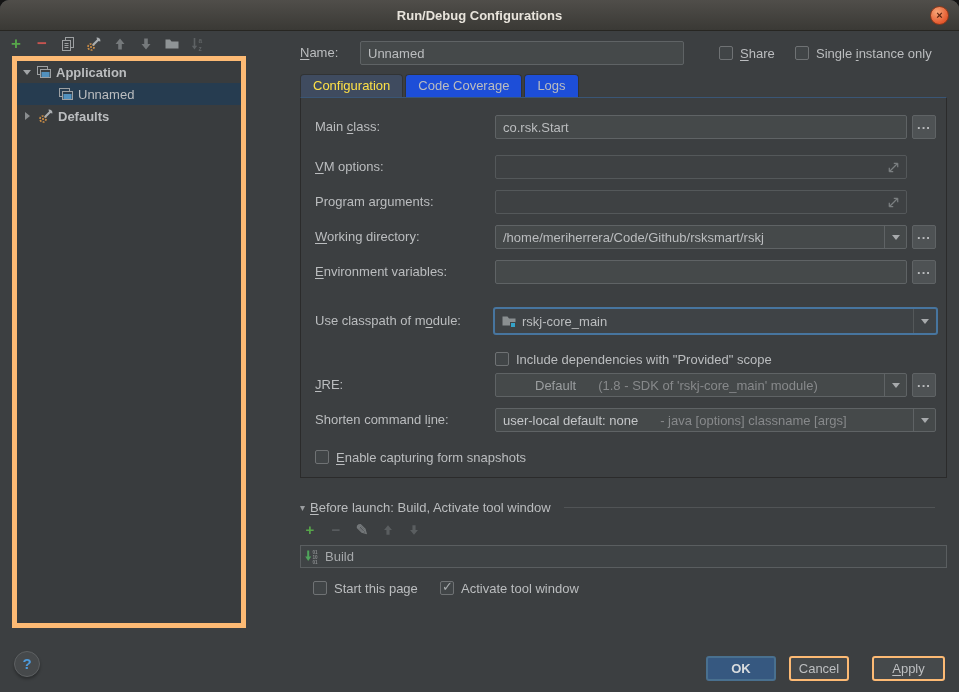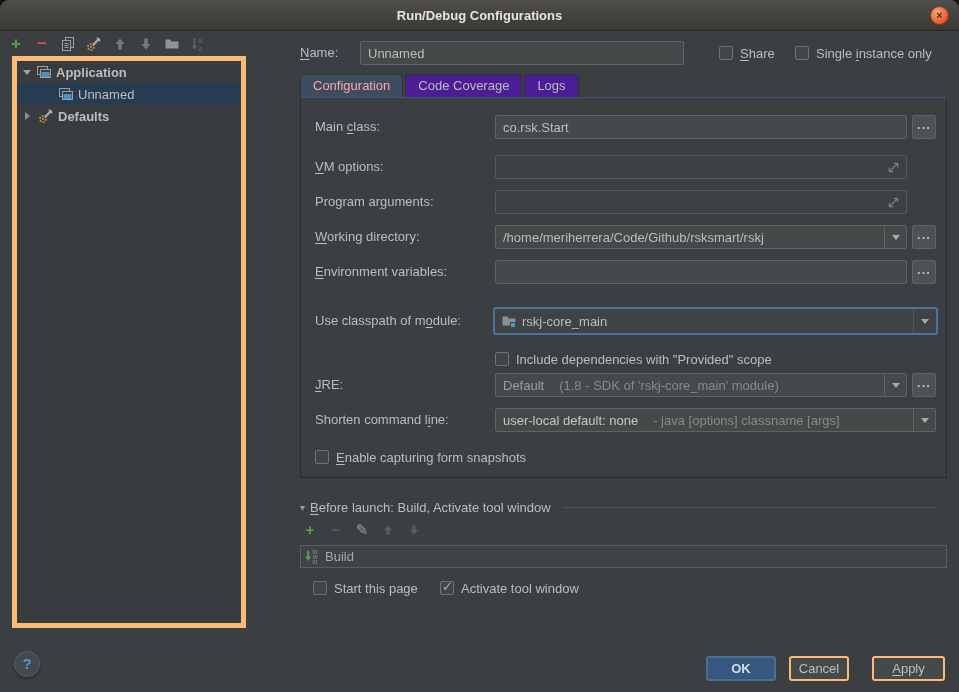--- a/index.html
+++ b/index.html
@@ -49,28 +49,28 @@
   .tri { width:0; height:0; border:4px solid transparent; border-top:5px solid #A7AAAC; margin-top:5px; }
   .browse-btn { position:absolute; width:24px; height:24px; background:#4E5254;
                 border:1px solid #5F6365; border-radius:2px; box-sizing:border-box; color:#BBBDBF;
                 text-align:center; line-height:18px; font-weight:bold; letter-spacing:1px;
                 cursor:pointer; }
   .expand-ic { position:absolute; right:5px; top:4px; cursor:pointer; }
   .cbg { position:absolute; display:flex; align-items:center; gap:7px; height:24px; white-space:nowrap; }
   .cb { width:14px; height:14px; background:#414547; border:1px solid #6F7274; border-radius:2px;
         box-sizing:border-box; position:relative; cursor:pointer; flex:0 0 auto; }
   .cb.on::after { content:"✓"; position:absolute; left:1px; top:-3px; color:#A9ACAE; font-size:13px; }
-  .gray-detail { color:#87898B; margin-left:15px; }
-  .semi { color:#9B9EA0; }
+  .gray-detail { color:#87898B; margin-left:22px; }
+  .semi { color:#9B9EA0;margin-left:32px; }
 
   
   .tabs { position:absolute; left:300px; top:75px; display:flex; align-items:flex-end; height:22px; }
   .tab { padding:3px 12px 4px; border:1px solid #313334; border-bottom:none;
-         border-radius:4px 4px 0 0; margin-right:2px; background:#4c1d95; cursor:pointer; }
-  .tab.selected { background:#3F4B5F; color:#fca5a5; }
+         border-radius:4px 4px 0 0; margin-right:2px; background:#1d4ed8; cursor:pointer; }
+  .tab.selected { background:#3F4B5F; color:#fde047; }
 
   .panel { position:absolute; left:300px; top:97px; width:647px; height:381px;
            border:1px solid #2B2B2B; border-top:1px solid #3A5676; box-sizing:border-box; }
   .focus-ring { position:absolute; border:2px solid #47759F; border-radius:3px; height:28px;
                 background:#3F4346; box-sizing:border-box; display:flex; align-items:center;
                 gap:5px; padding:0 26px 0 6px; }
   .focus-ring .combo-arrow { border-left:1px solid #54585A; width:22px; }
 
   
   .bl-header { position:absolute; left:300px; top:500px; width:635px; display:flex;

